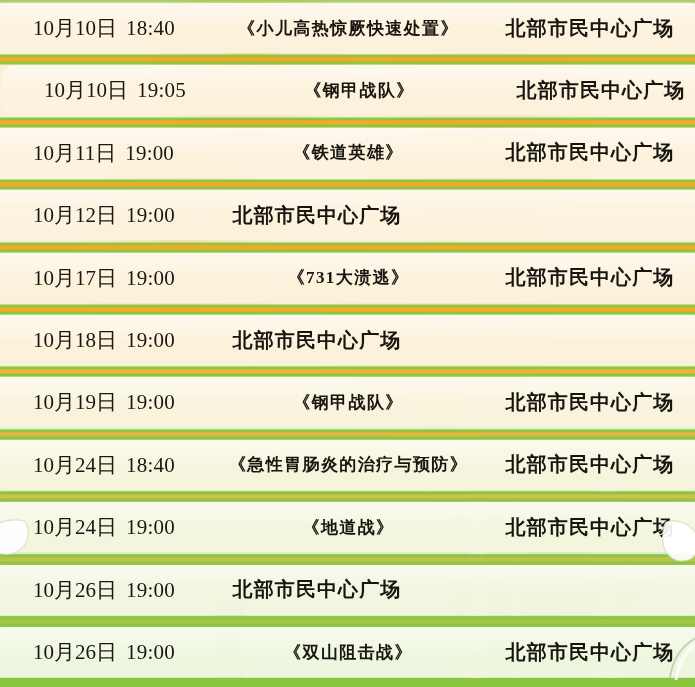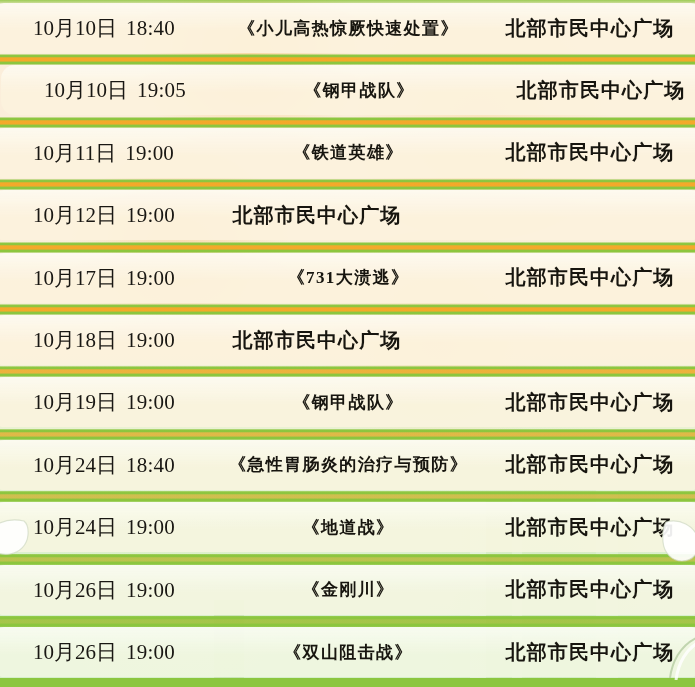--- a/index.html
+++ b/index.html
@@ -178,21 +178,20 @@
         <div class="cells">
           <div class="c-date"><span class="cjk">10月24日</span><span class="tm">19:00</span></div>
           <div class="c-title">《地道战》</div>
           <div class="c-venue">北部市民中心广场</div>
         </div>
       </div>
       <div class="row" style="top: 564.6px; height: 50px;">
         <div class="panel" style="background: linear-gradient(rgba(255, 255, 255, 0.55), rgba(255, 255, 255, 0) 55%), rgba(243, 245, 224, 0.93);"></div>
         <div class="cells">
           <div class="c-date"><span class="cjk">10月26日</span><span class="tm">19:00</span></div>
-          <div class="c-title">《金刚川》</div>
           <div class="c-venue">北部市民中心广场</div>
         </div>
       </div>
       <div class="row" style="top: 627px; height: 50px;">
         <div class="panel" style="background: linear-gradient(rgba(255, 255, 255, 0.55), rgba(255, 255, 255, 0) 55%), rgba(240, 246, 224, 0.93);"></div>
         <div class="cells">
           <div class="c-date"><span class="cjk">10月26日</span><span class="tm">19:00</span></div>
           <div class="c-title">《双山阻击战》</div>
           <div class="c-venue">北部市民中心广场</div>
         </div>

